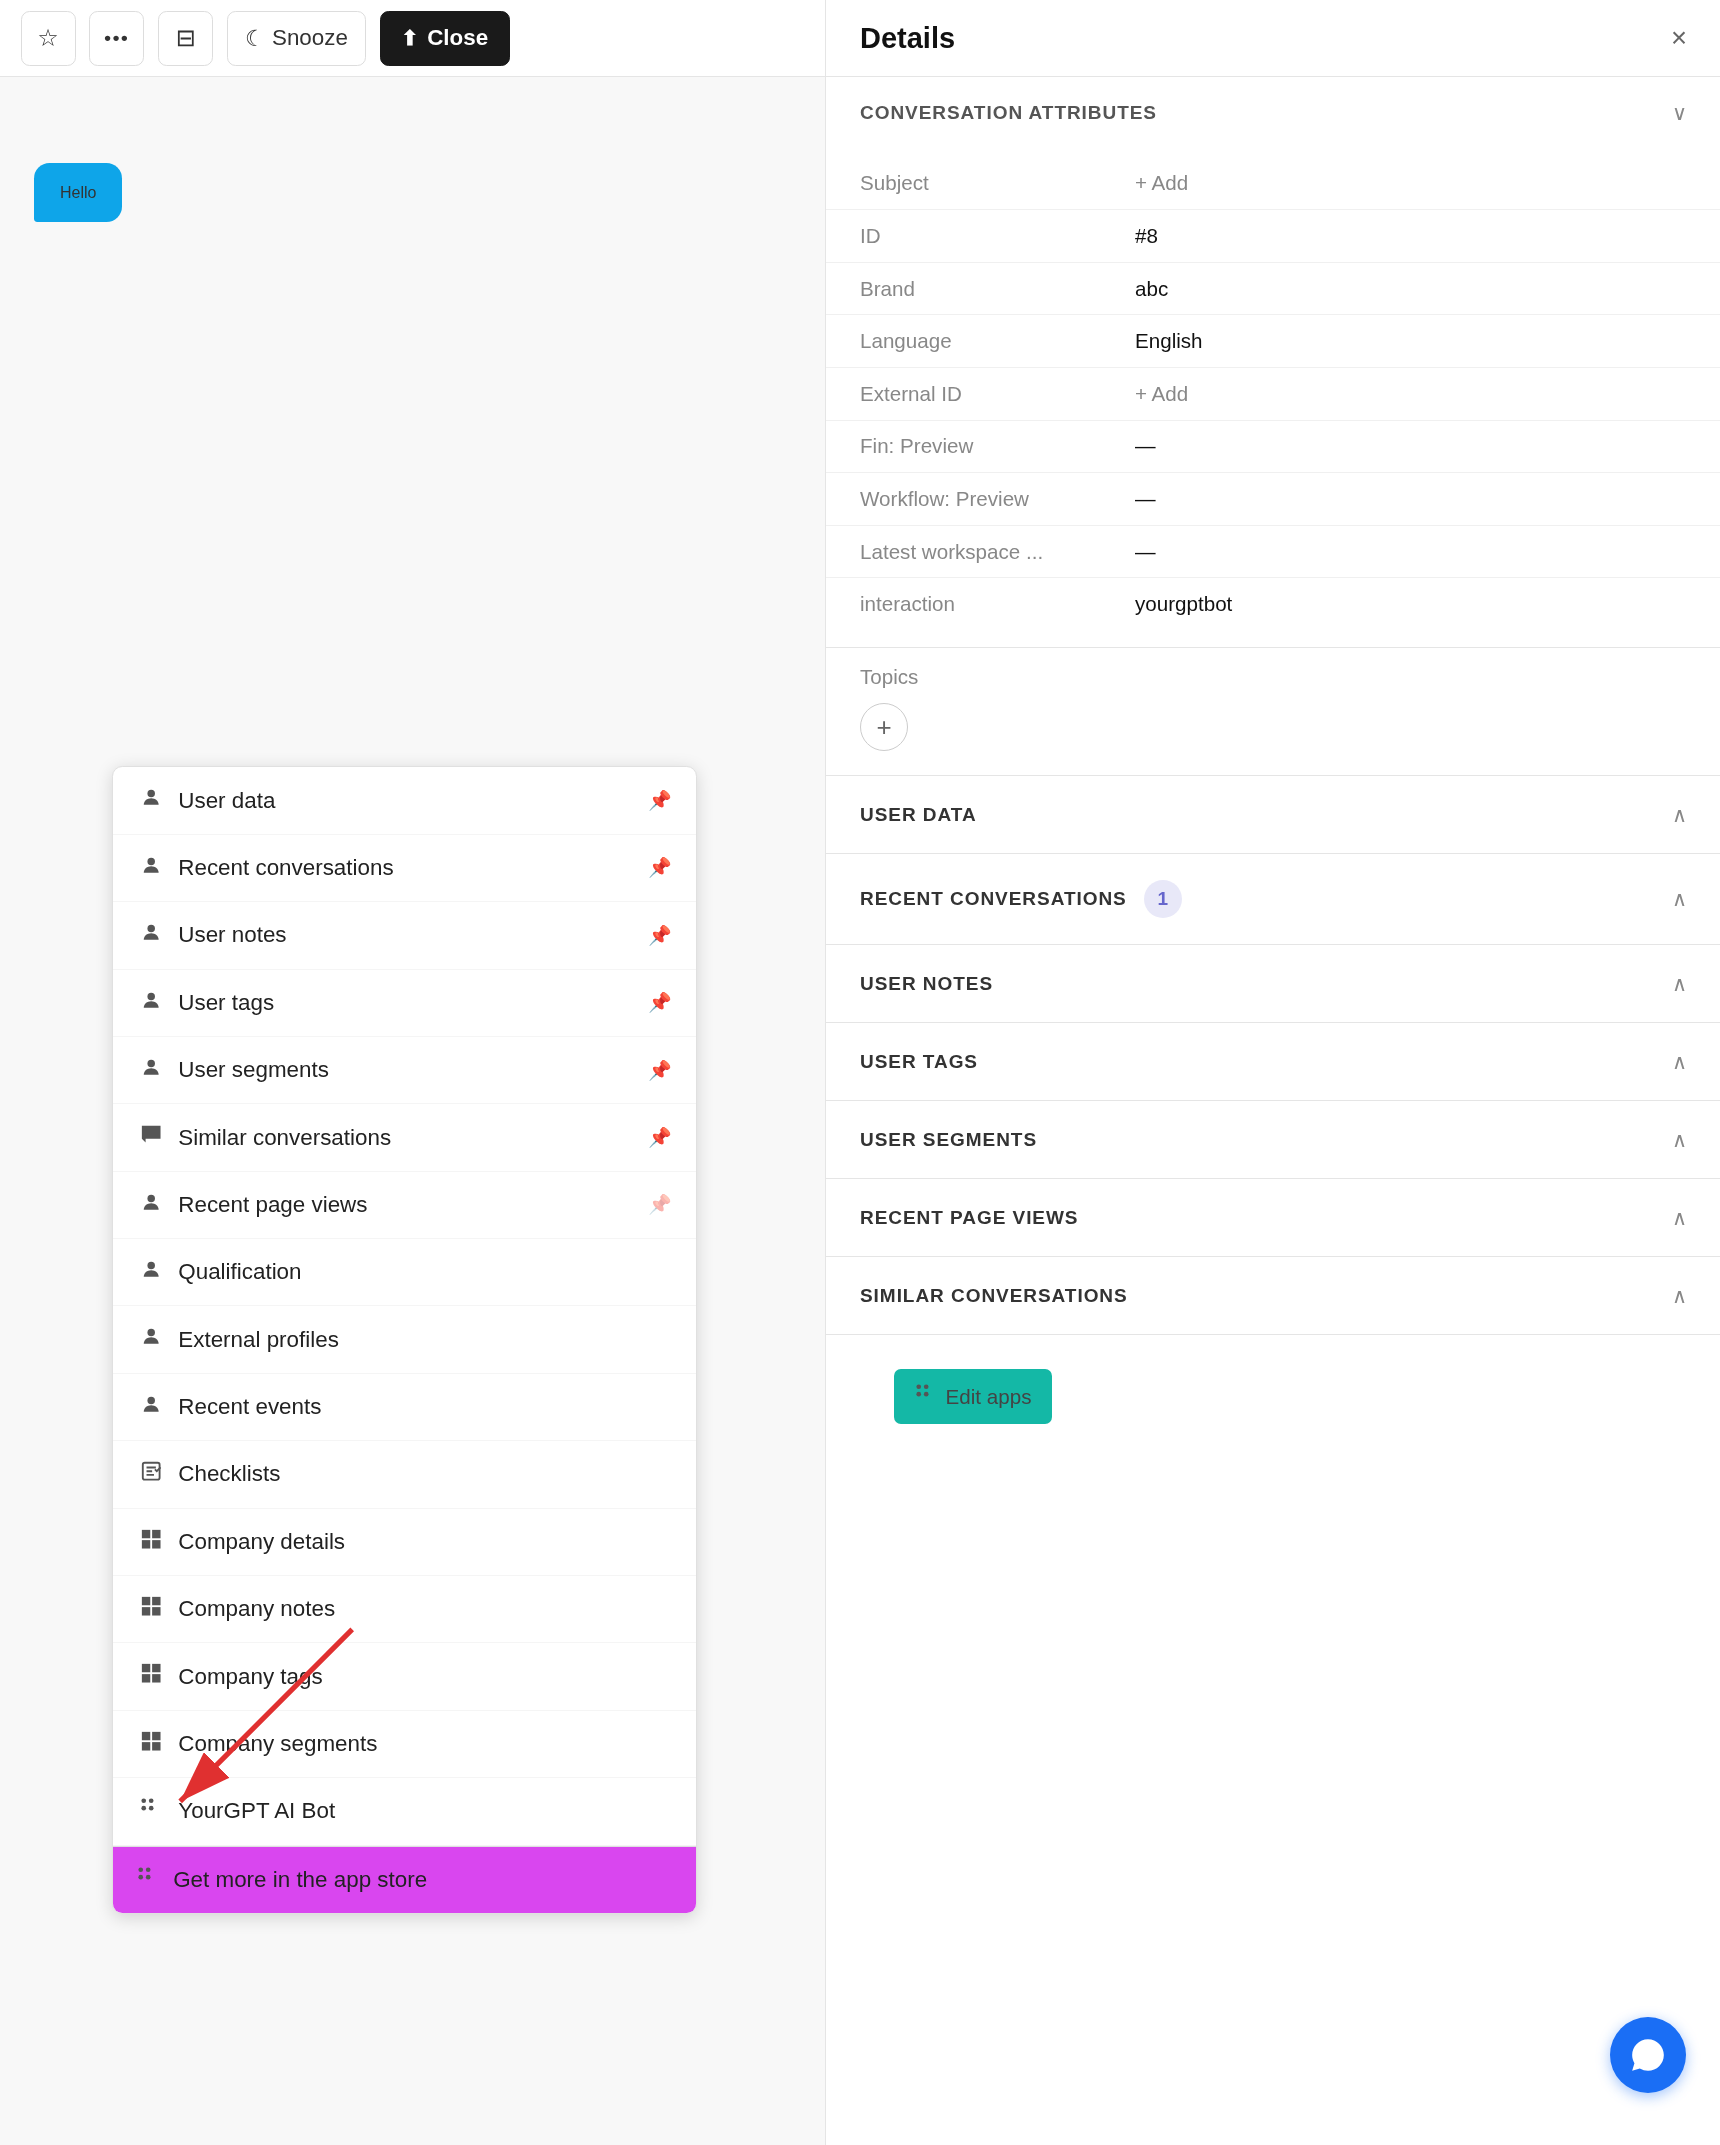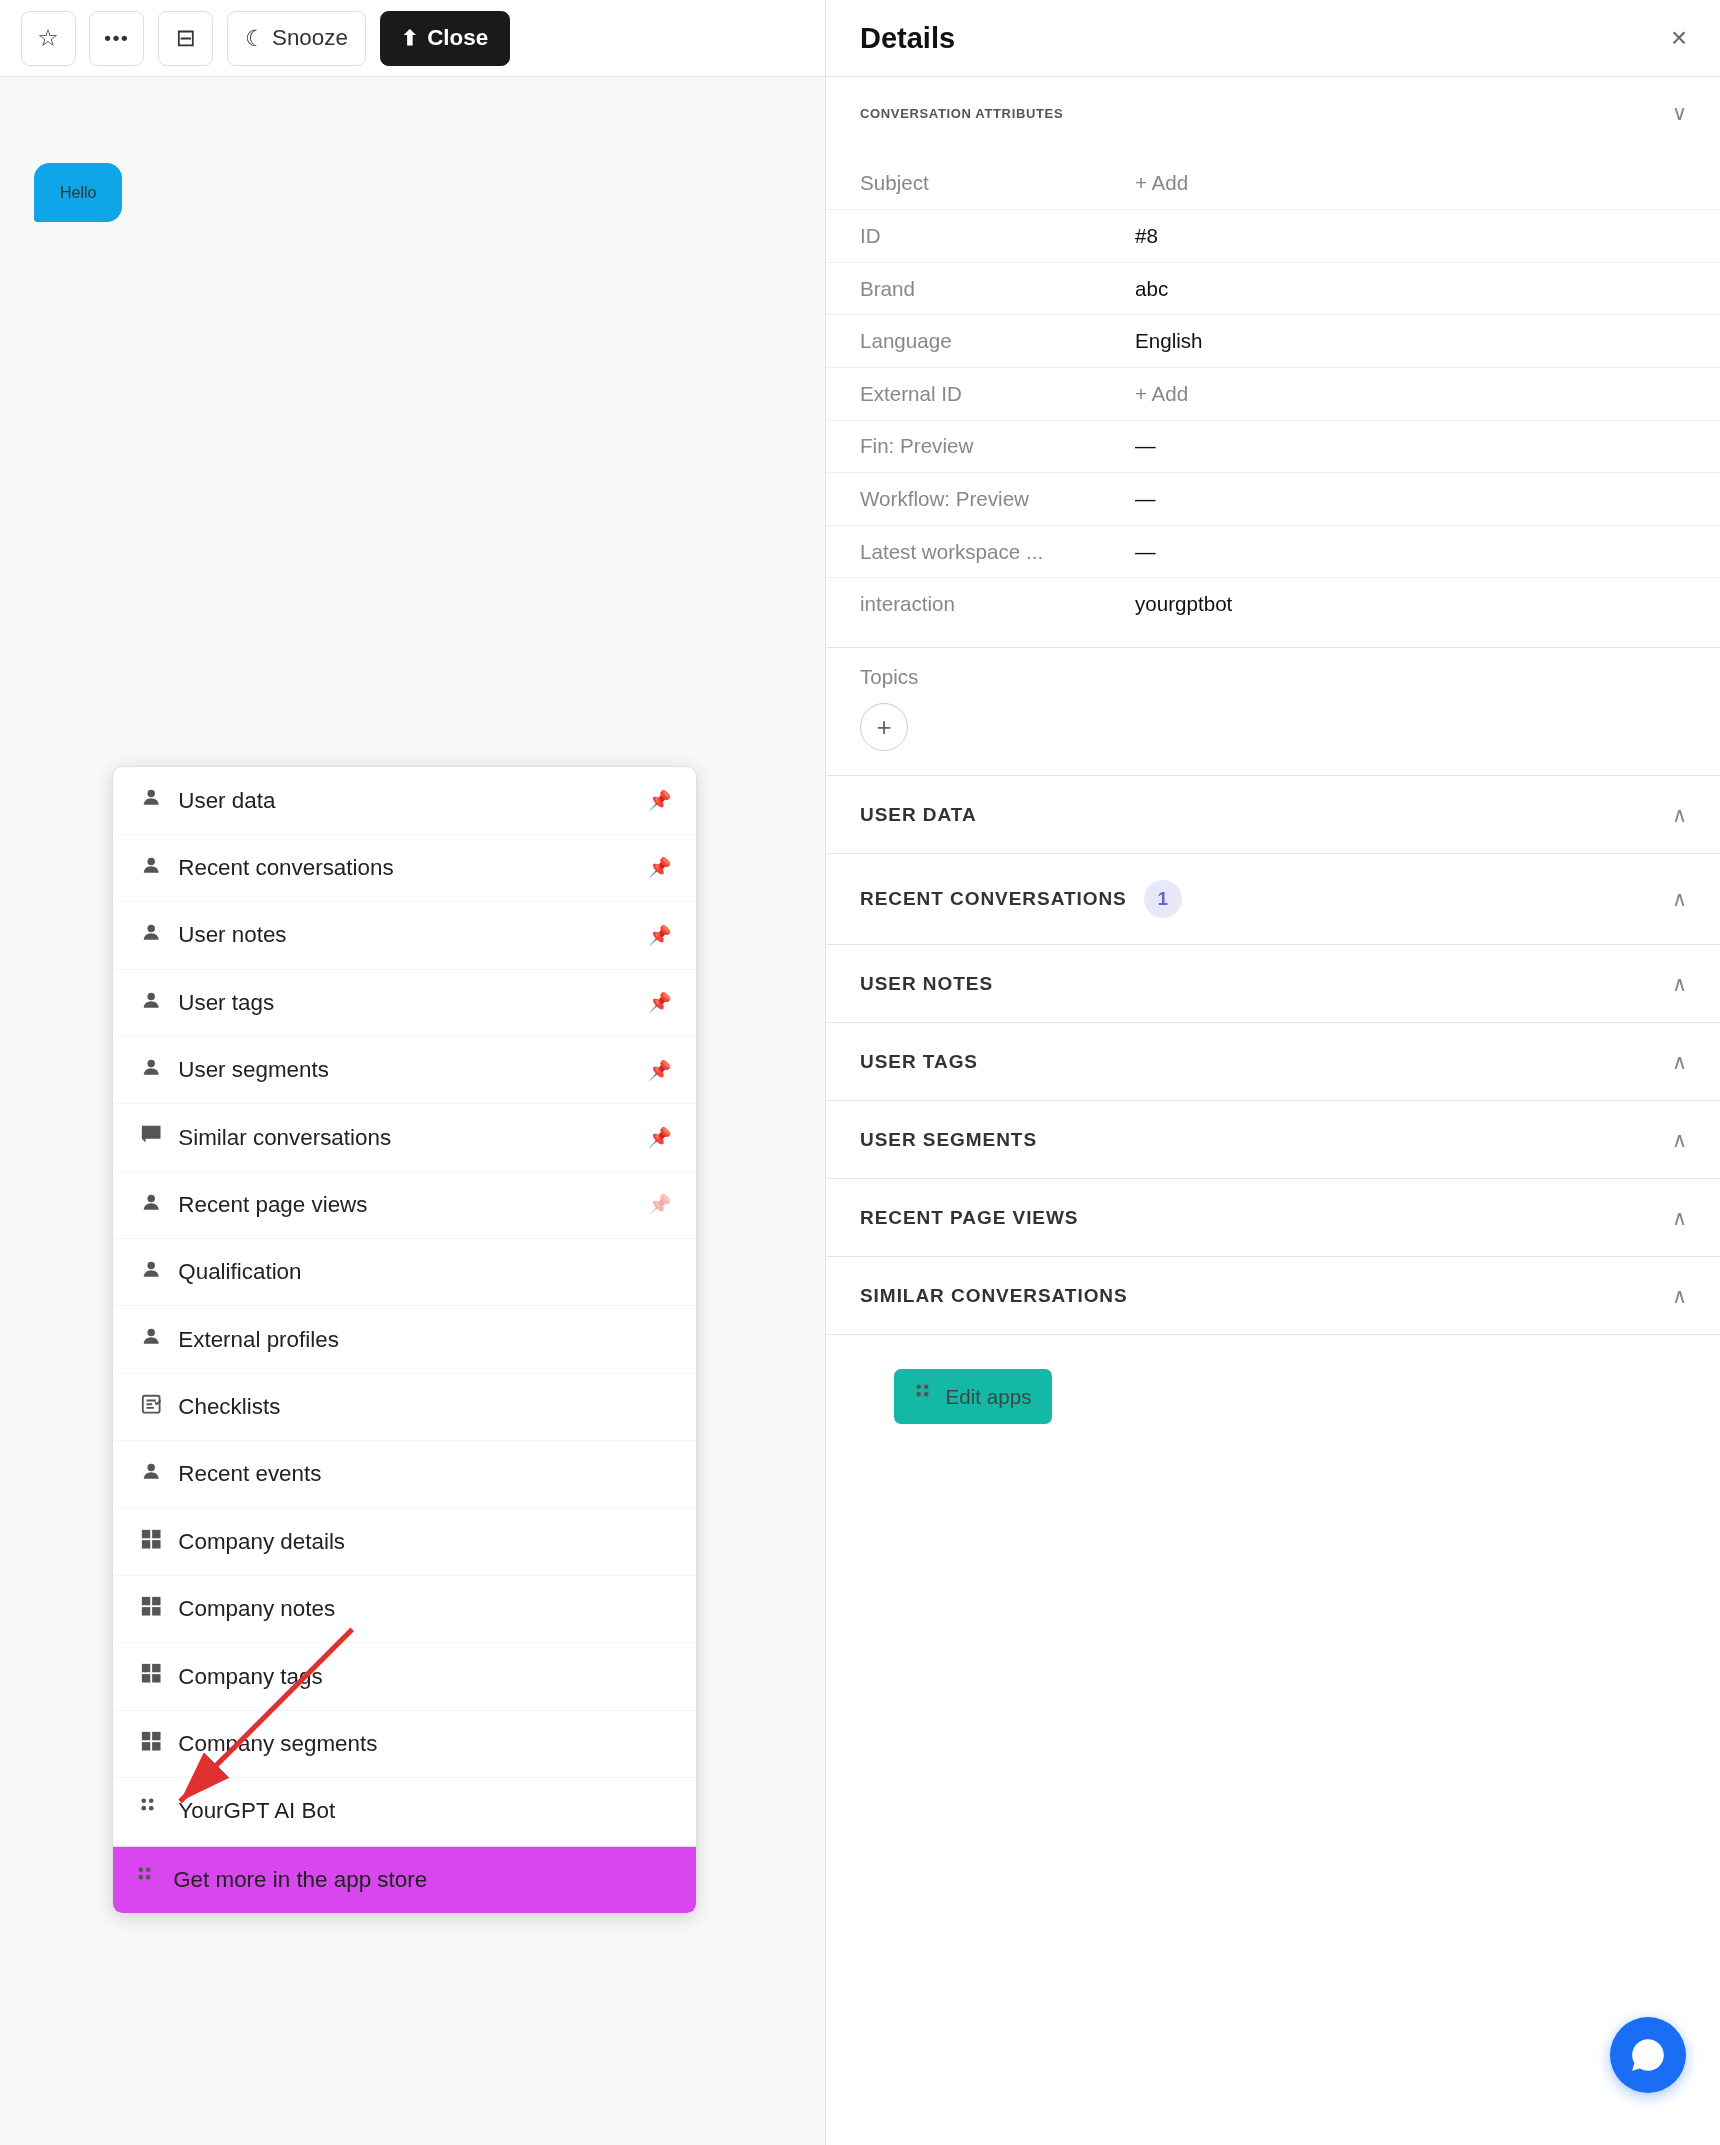--- a/index.html
+++ b/index.html
@@ -208,21 +208,21 @@
 
     .section-header {
       display: flex;
       align-items: center;
       justify-content: space-between;
       padding: 24px 34px;
       cursor: pointer;
     }
 
     .section-header-title {
-      font-size: 13px;
+      font-size: 19px;
       font-weight: 700;
       color: #555;
       letter-spacing: 0.05em;
       text-transform: uppercase;
     }
 
     .section-chevron {
       font-size: 20.6px;
       color: #888;
     }
@@ -510,39 +510,39 @@
                 <path d="M4 20c0-4 3.6-7 8-7s8 3 8 7"></path>
               </svg>
           </span>
           <span>External profiles</span>
         </div>
       </div>
 
       <div class="dropdown-item">
         <div class="dropdown-item-left">
           <span class="dropdown-item-icon">
+            <svg width="22.4" height="22.4" viewBox="0 0 24 24" fill="#555">
+                <circle cx="12" cy="8" r="4"></circle>
+                <path d="M4 20c0-4 3.6-7 8-7s8 3 8 7"></path>
+              </svg>
+          </span>
+          <span>Recent events</span>
+        </div>
+      </div>
+
+      <div class="dropdown-item">
+        <div class="dropdown-item-left">
+          <span class="dropdown-item-icon">
             <svg width="22.4" height="22.4" viewBox="0 0 24 24" fill="none" stroke="#555" stroke-width="2">
                 <rect x="3" y="3" width="18" height="18" rx="2"></rect>
                 <path d="M7 8h10M7 12h6M7 16h8"></path>
                 <polyline points="16,10 18,12 22,8" stroke="#555"></polyline>
               </svg>
           </span>
           <span>Checklists</span>
-        </div>
-      </div>
-
-      <div class="dropdown-item">
-        <div class="dropdown-item-left">
-          <span class="dropdown-item-icon">
-            <svg width="22.4" height="22.4" viewBox="0 0 24 24" fill="#555">
-                <circle cx="12" cy="8" r="4"></circle>
-                <path d="M4 20c0-4 3.6-7 8-7s8 3 8 7"></path>
-              </svg>
-          </span>
-          <span>Recent events</span>
         </div>
       </div>
 
       <div class="dropdown-item">
         <div class="dropdown-item-left">
           <span class="dropdown-item-icon">
             <svg width="22.4" height="22.4" viewBox="0 0 24 24" fill="#555">
                 <rect x="2" y="2" width="9" height="9"></rect>
                 <rect x="13" y="2" width="9" height="9"></rect>
                 <rect x="2" y="13" width="9" height="9"></rect>

